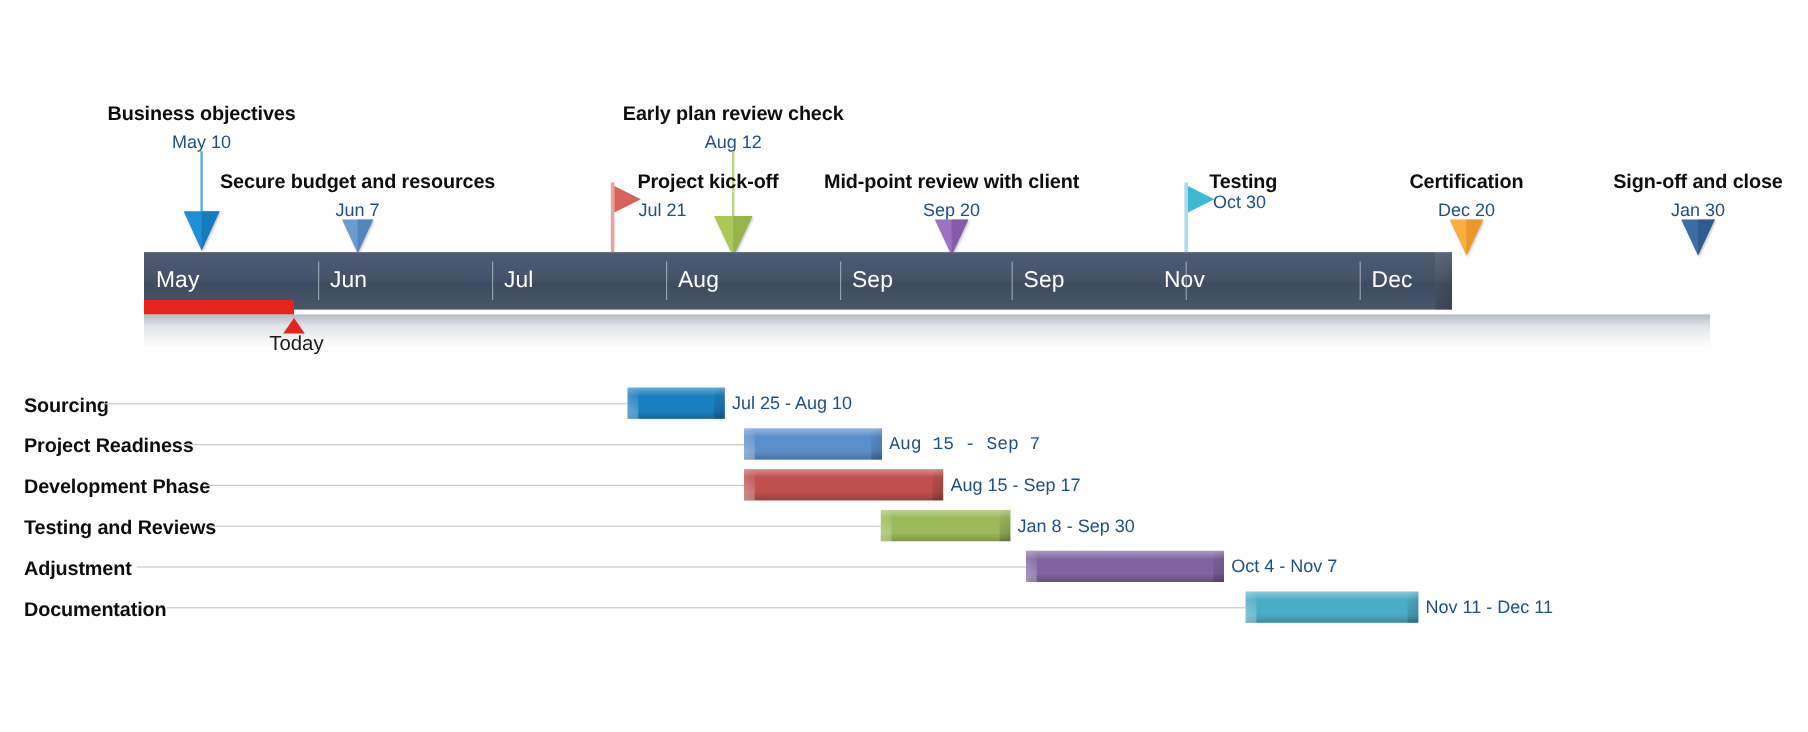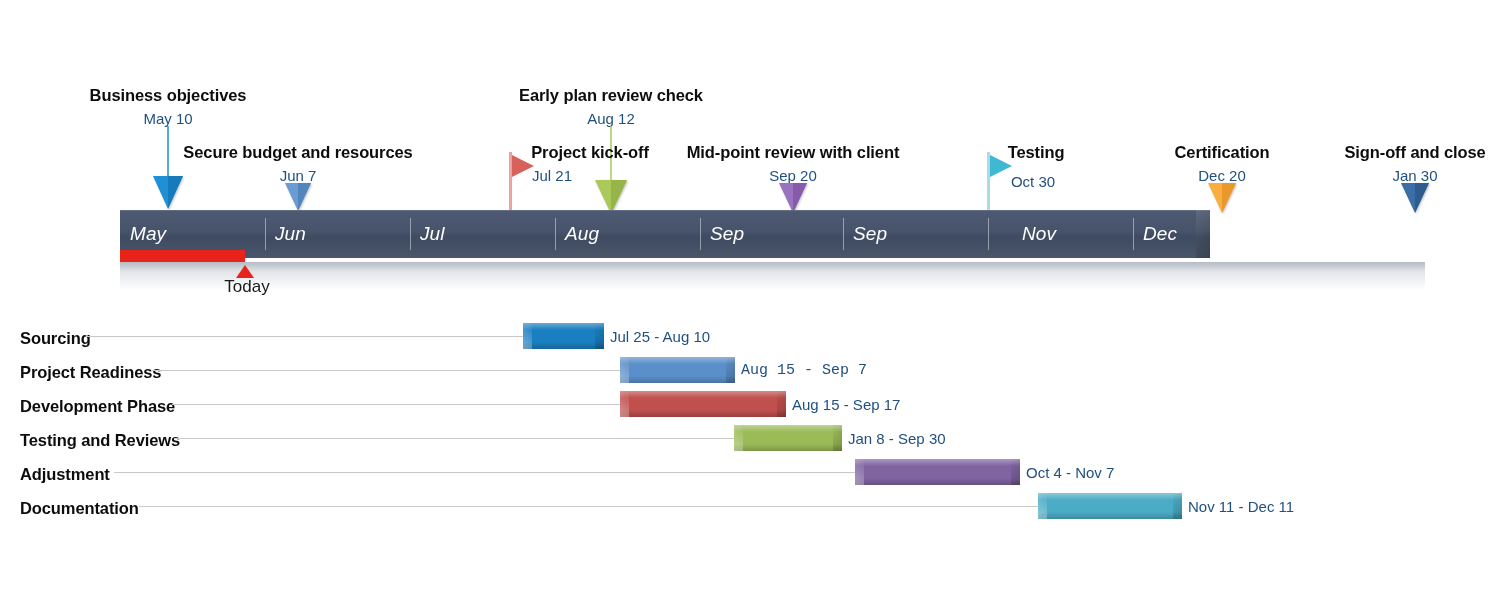--- a/index.html
+++ b/index.html
@@ -64,21 +64,20 @@
 
   
   #timeline-band {
     position: absolute;
     left: 120px;
     top: 210px;
     width: 1090px;
     height: 48px;
     background: linear-gradient(180deg, #4d5a72 0%, #46536b 45%, #3f4b61 55%, #495569 100%);
     box-shadow: 0 1px 0 rgba(255,255,255,0.12) inset;
-    font-style: italic;
   }
   #timeline-band:after {
     
     content: "";
     position: absolute;
     right: 0; top: 0;
     width: 14px; height: 48px;
     background: linear-gradient(135deg, rgba(255,255,255,0.10) 0%, rgba(0,0,0,0.22) 100%);
   }
   .month-divider {
@@ -219,41 +218,41 @@
 
   <div id="flag-milestones">
       <div class="milestone">
         <div class="ms-title" style="left: 590px; top: 143px;">Project kick-off</div>
         <div class="ms-date" style="left: 552px; top: 167px;">Jul 21</div>
         <div class="ms-flagpole" style="left: 509px; top: 152px; height: 58px; background: rgb(234, 163, 160);"></div>
         <div class="ms-flag" style="left: 512px; top: 155px; border-top: 11px solid transparent; border-bottom: 11px solid transparent; border-left: 22px solid rgb(217, 97, 92);"></div>
       </div>
       <div class="milestone">
         <div class="ms-title" style="left: 1036px; top: 143px;">Testing</div>
-        <div class="ms-date" style="left: 1033px; top: 173px;">Oct 30</div>
+        <div class="ms-date" style="left: 1033px; top: 160px;">Oct 30</div>
         <div class="ms-flagpole" style="left: 987px; top: 152px; height: 58px; background: rgb(169, 219, 232);"></div>
         <div class="ms-flag" style="left: 990px; top: 155px; border-top: 11px solid transparent; border-bottom: 11px solid transparent; border-left: 22px solid rgb(63, 184, 212);"></div>
       </div>
     </div>
 
   <div id="timeline-band">
     <div id="month-cells">
         <div class="month-label" style="left: 10px;">May</div>
         <div class="month-divider" style="left: 145px;"></div>
         <div class="month-label" style="left: 155px;">Jun</div>
         <div class="month-divider" style="left: 290px;"></div>
         <div class="month-label" style="left: 300px;">Jul</div>
         <div class="month-divider" style="left: 435px;"></div>
         <div class="month-label" style="left: 445px;">Aug</div>
         <div class="month-divider" style="left: 580px;"></div>
         <div class="month-label" style="left: 590px;">Sep</div>
         <div class="month-divider" style="left: 723px;"></div>
         <div class="month-label" style="left: 733px;">Sep</div>
         <div class="month-divider" style="left: 868px;"></div>
-        <div class="month-label" style="left: 902px;">Nov</div>
+        <div class="month-label" style="left: 850px;">Nov</div>
         <div class="month-divider" style="left: 1013px;"></div>
         <div class="month-label" style="left: 1023px;">Dec</div>
         <div class="month-divider" style="left: 1158px;"></div>
         <div class="month-label" style="left: 1168px;">2016</div>
       </div>
     <div id="today-bar" style="left: 0px; width: 125px; top: 40px;"></div>
   </div>
   <div id="band-reflection"></div>
   <div id="today-marker" style="left: 236px; top: 265px;"></div>
   <div id="today-label" style="left: 247px; top: 277px;">Today</div>

